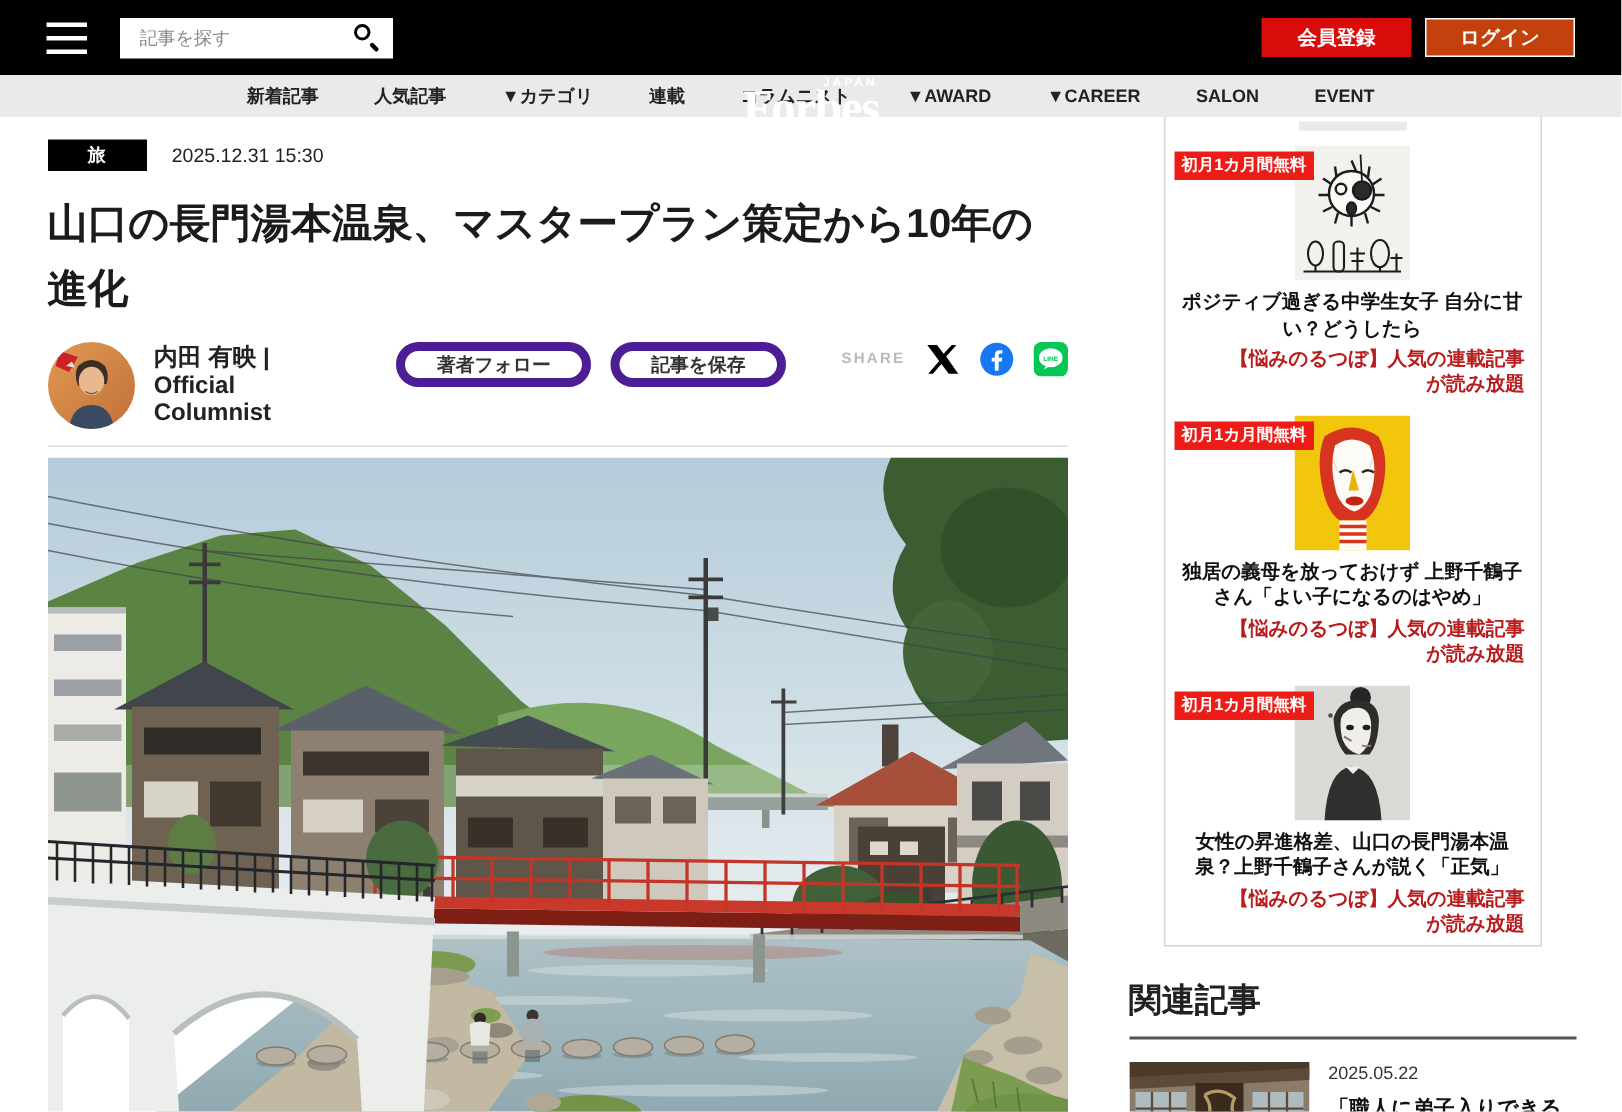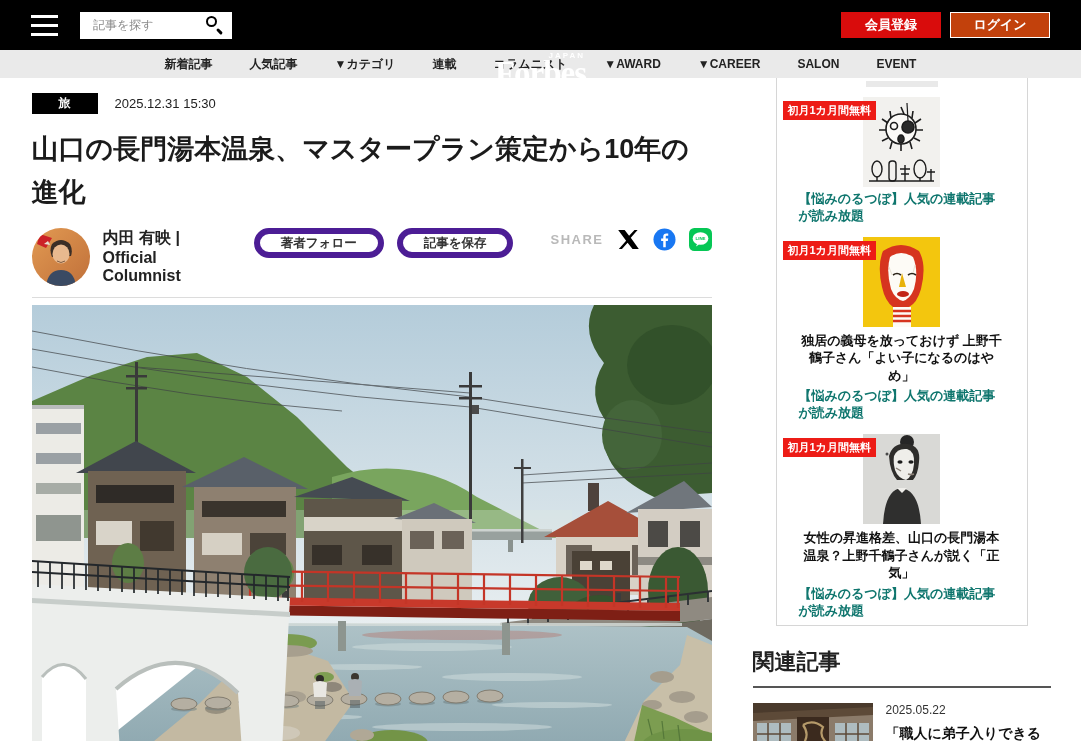--- a/index.html
+++ b/index.html
@@ -5,21 +5,21 @@
   * { box-sizing: border-box; }
   html,body { margin:0; padding:0; }
   body {
     width:1081px; height:741px; overflow:hidden; background:#fff;
     font-family:"Liberation Sans","DejaVu Sans",sans-serif; color:#1a1a1a;
   }
   
   .topbar { height:50px; background:#000; display:flex; align-items:center; padding:0 31px; position:relative; }
   .hamburger { width:27px; height:21px; display:flex; flex-direction:column; justify-content:space-between; cursor:pointer; }
   .hamburger span { display:block; height:3px; background:#fff; }
-  .searchbox { margin-left:22px; width:152px; height:27px; background:#fff; display:flex; align-items:center; padding:0 7px 0 11px; }
+  .searchbox { margin-left:22px; width:182px; height:27px; background:#fff; display:flex; align-items:center; padding:0 7px 0 11px; }
   .searchbox input { border:none; outline:none; flex:1; min-width:0; font-size:12px; color:#333; font-family:inherit; background:transparent; }
   .searchbox input::placeholder { color:#888; }
   .search-btn { width:20px; height:20px; position:relative; flex-shrink:0; cursor:pointer; }
   .search-btn .lens { position:absolute; left:1px; top:1px; width:11px; height:11px; border:2.6px solid #000; border-radius:50%; }
   .search-btn .handle { position:absolute; left:13px; top:13px; width:2.8px; height:7px; background:#000; transform:rotate(-45deg); border-radius:2px; }
   .logo { position:absolute; left:50%; top:50%; transform:translate(-50%,-50%); color:#fff;
     font-family:"Liberation Serif","DejaVu Serif",serif; font-weight:bold; font-size:33px; letter-spacing:-1px; line-height:1;margin-top:48px; }
   .logo-sub { position:absolute; top:-5px; right:1px; font-family:"Liberation Sans","DejaVu Sans",sans-serif;
     font-size:8px; font-weight:bold; letter-spacing:2px; }
   .top-actions { margin-left:auto; display:flex; gap:9px;padding-left:44px; }
@@ -43,32 +43,32 @@
   .author-row { display:flex; align-items:flex-start; margin-top:14px; padding-bottom:11px; border-bottom:1px solid #dcdcdc; }
   .avatar { width:58px; height:58px; border-radius:50%; overflow:hidden; flex-shrink:0; }
   .author-info { margin-left:13px; }
   .author-name { font-size:16px; font-weight:bold; color:#222; cursor:pointer; }
   .author-role { font-size:12px; color:#8a8a8a; margin-top:5px; }
   .pill-btn { height:30px; border:6px solid #4c1d95; border-radius:16px; background:#fff; font-size:12.5px; font-weight:bold;
     color:#333; padding:0 21px; display:flex; align-items:center; cursor:pointer; white-space:nowrap; }
   .pill-btn.first { margin-left:44px; }
   .pill-btn + .pill-btn { margin-left:13px; }
   .share { display:flex; align-items:center; margin-left:37px; gap:13px; }
-  .share-label { font-size:13px; font-weight:bold; color:#b9b9b9; letter-spacing:1.5px; }
+  .share-label { font-size:10px; font-weight:bold; color:#b9b9b9; letter-spacing:1.5px; }
   .share-icon { width:23px; height:23px; cursor:pointer; flex-shrink:0; }
   .hero { display:block; margin-top:7px; width:680px; height:446px; }
   
   .ad-panel { border:1px solid #d6d6d6; border-top:none; margin:0 23px; padding:3px 0 2px; }
   .cutoff-text { height:6px; width:72px; margin:0 auto 1px; background:#e2e2e2; opacity:.75; }
-  .ad-unit { position:relative; padding:9px 22px 3px; cursor:pointer; }
+  .ad-unit { position:relative; padding:9px 10px 3px; cursor:pointer; }
   .ad-badge { position:absolute; left:6px; top:13px; background:#ed1c16; color:#fff; font-size:11px; font-weight:bold;
     padding:3px 5px; line-height:1.2; white-space:nowrap; }
   .ad-img { display:block; margin:0 auto; width:77px; height:90px; }
   .ad-title { margin-top:5px; font-size:13px; font-weight:bold; color:#111; text-align:center; line-height:1.35; }
-  .ad-sub { margin-top:4px; font-size:13px; font-weight:bold; color:#0f766e; text-align:left; line-height:1.3; }
+  .ad-sub { margin-top:4px; font-size:13px; font-weight:bold; color:#b91c1c; text-align:right; line-height:1.3;margin-left:28px; }
   .related { margin-top:21px; }
   .related-heading { font-size:22px; font-weight:bold; color:#222; padding-bottom:9px; border-bottom:2px solid #555; }
   .related-item { display:flex; margin-top:15px; cursor:pointer; }
   .rel-thumb { width:120px; height:80px; flex-shrink:0; }
   .rel-body { margin-left:13px; min-width:0; }
   .rel-date { font-size:12px; color:#333; }
   .rel-title { margin-top:6px; font-size:14px; font-weight:bold; color:#111; line-height:1.5; }
 </style>
 </head>
 <body>
@@ -459,20 +459,21 @@
             <line x1="6" y1="84" x2="71" y2="84"></line>
             <ellipse cx="14" cy="72" rx="5" ry="8"></ellipse>
               <line x1="14" y1="80" x2="14" y2="84"></line>
             <rect x="26" y="64" width="7" height="20" rx="3"></rect>
             <path d="M42,84 l0,-16 m-5,4 l10,0 m-9,5 l8,0"></path>
             <ellipse cx="57" cy="72" rx="6" ry="9"></ellipse>
               <line x1="57" y1="81" x2="57" y2="84"></line>
             <path d="M68,84 l0,-12 m-4,3 l8,0"></path>
           </g>
         </svg>
+        <div class="ad-title">ポジティブ過ぎる中学生女子 自分に甘い？どうしたら</div>
         <div class="ad-sub">【悩みのるつぼ】人気の連載記事が読み放題</div>
       </div>
 
       <div class="ad-unit">
         <span class="ad-badge">初月1カ月間無料</span>
         <svg class="ad-img" viewBox="0 0 77 90">
           <rect width="77" height="90" fill="#f3c60e"></rect>
           <path d="M20,14 Q38,2 56,14 Q64,28 58,52 Q54,66 46,70 L30,70 Q22,64 19,50 Q14,28 20,14 Z" fill="#d6341f"></path>
           <path d="M27,20 Q38,12 50,20 Q56,34 51,52 Q47,62 40,64 Q32,62 28,52 Q23,34 27,20 Z" fill="#fdfbf6"></path>
           <path d="M30,38 q4,-3 8,0 M45,38 q4,-3 8,0" stroke="#2a2318" stroke-width="1.6" fill="none"></path>

